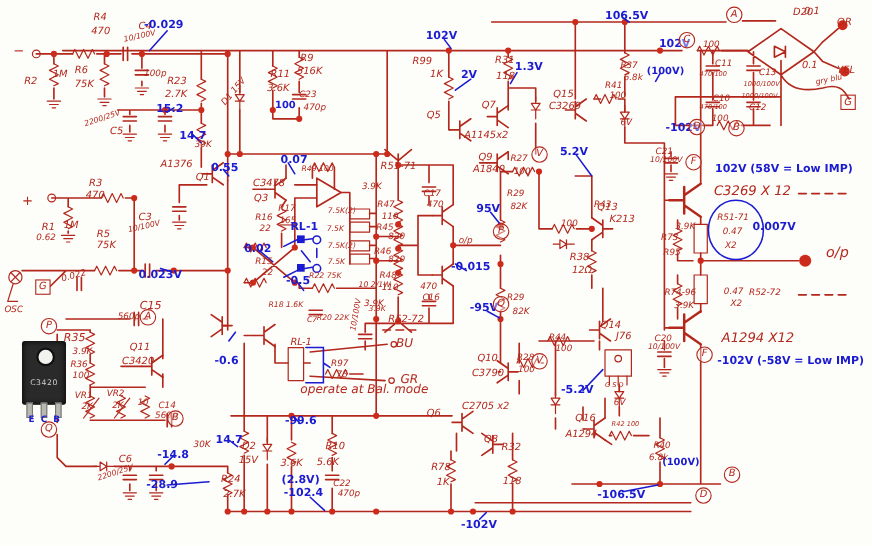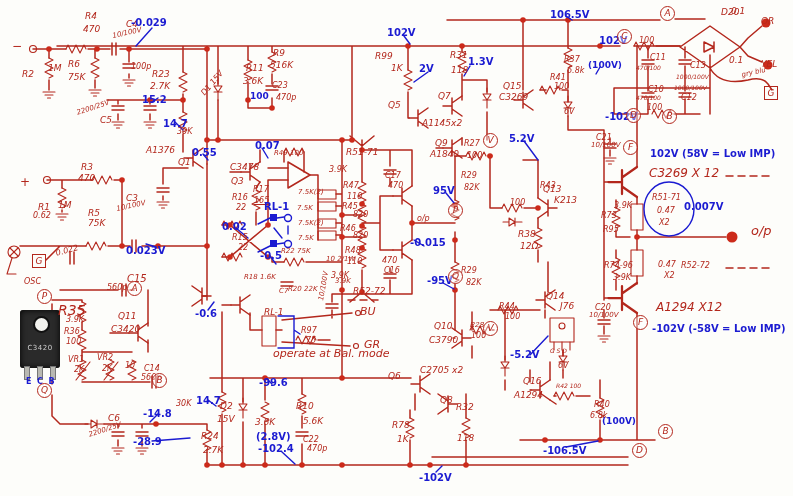--- a/index.html
+++ b/index.html
@@ -508,54 +508,54 @@
       <span class="lb r" style="left: 505px; top: 313px; font-size: 8px;">100</span>
       <span class="lb r" style="left: 523px; top: 377px;">Q16</span>
       <span class="lb r" style="left: 514px; top: 391px;">A1294</span>
       <span class="lb r" style="left: 556px; top: 383px; font-size: 6px;">R42 100</span>
       <span class="lb r" style="left: 594px; top: 401px; font-size: 8px;">R40</span>
       <span class="lb r" style="left: 590px; top: 412px; font-size: 8px;">6.8k</span>
       <span class="lb b" style="left: 602px; top: 417px; font-size: 9px;">(100V)</span>
       <span class="lb b" style="left: 543px; top: 446px;">-106.5V</span>
       <span class="lb r" style="left: 434px; top: 322px;">Q10</span>
       <span class="lb r" style="left: 429px; top: 336px;">C3790</span>
-      <span class="lb r" style="left: 470px; top: 321px; font-size: 8px; font-family: Liberation Mono, monospace;">R28</span>
+      <span class="lb r" style="left: 470px; top: 321px; font-size: 8px;">R28</span>
       <span class="lb r" style="left: 471px; top: 332px; font-size: 8px;">100</span>
       <span class="lb r" style="left: 388px; top: 372px;">Q6</span>
       <span class="lb r" style="left: 420px; top: 366px;">C2705 x2</span>
       <span class="lb r" style="left: 440px; top: 396px;">Q8</span>
       <span class="lb r" style="left: 392px; top: 421px;">R78</span>
       <span class="lb r" style="left: 397px; top: 435px;">1K</span>
       <span class="lb r" style="left: 456px; top: 403px;">R32</span>
       <span class="lb r" style="left: 457px; top: 434px;">118</span>
       <span class="lb b" style="left: 419px; top: 473px;">-102V</span>
       <span class="lb r" style="left: 360px; top: 306px; font-size: 11px;">BU</span>
       <span class="lb r" style="left: 364px; top: 339px; font-size: 11px;">GR</span>
       <span class="lb r" style="left: 273px; top: 348px; font-size: 11px;">operate at Bal. mode</span>
       <span class="lb r" style="left: 264px; top: 308px;">RL-1</span>
       <span class="lb r" style="left: 318px; top: 300px; font-size: 7px; transform: rotate(-80deg);">10/100V</span>
       <span class="lb r" style="left: 301px; top: 327px; font-size: 8px;">R97</span>
       <span class="lb r" style="left: 306px; top: 337px; font-size: 8px;">75</span>
-      <span class="lb b" style="left: 195px; top: 309px; text-align: right;">-0.6</span>
+      <span class="lb b" style="left: 195px; top: 324px; text-align: right;">-0.6</span>
       <span class="lb b" style="left: 259px; top: 378px;">-99.6</span>
       <span class="lb r" style="left: 81px; top: 163px;">R3</span>
       <span class="lb r" style="left: 78px; top: 174px;">470</span>
       <span class="lb r" style="left: 38px; top: 203px;">R1</span>
       <span class="lb r" style="left: 58px; top: 201px;">1M</span>
       <span class="lb r" style="left: 88px; top: 209px;">R5</span>
       <span class="lb r" style="left: 88px; top: 219px;">75K</span>
       <span class="lb r" style="left: 126px; top: 194px;">C3</span>
       <span class="lb r" style="left: 116px; top: 206px; font-size: 7px; transform: rotate(-12deg);">10/100V</span>
       <span class="lb b" style="left: 126px; top: 246px;">0.023V</span>
       <span class="lb r" style="left: 55px; top: 250px; font-size: 8px; transform: rotate(-15deg);">0.022</span>
       <span class="lb r" style="left: 13px; top: 212px; font-size: 8px; padding-left: 20px;">0.62</span>
-      <span class="lb r" style="left: 4px; top: 278px; font-size: 8px; margin-left: 20px;">OSC</span>
+      <span class="lb r" style="left: 4px; top: 278px; font-size: 8px;">OSC</span>
       <span class="lb r" style="left: 109px; top: 274px; font-size: 10px; margin-left: 18px;">C15</span>
       <span class="lb r" style="left: 107px; top: 284px; font-size: 8px;">560p</span>
-      <span class="lb r" style="left: 58px; top: 303px; font-size: 14px;">R35</span>
+      <span class="lb r" style="left: 58px; top: 303px; font-size: 10px;">R35</span>
       <span class="lb r" style="left: 66px; top: 316px; font-size: 8px;">3.9K</span>
       <span class="lb r" style="left: 64px; top: 328px; font-size: 8px;">R36</span>
       <span class="lb r" style="left: 66px; top: 338px; font-size: 8px;">100</span>
       <span class="lb r" style="left: 118px; top: 312px;">Q11</span>
       <span class="lb r" style="left: 111px; top: 325px;">C3420</span>
       <span class="lb r" style="left: 68px; top: 356px; font-size: 8px;">VR1</span>
       <span class="lb r" style="left: 74px; top: 366px; font-size: 8px;">2K</span>
       <span class="lb r" style="left: 97px; top: 354px; font-size: 8px;">VR2</span>
       <span class="lb r" style="left: 102px; top: 365px; font-size: 8px;">2K</span>
       <span class="lb r" style="left: 125px; top: 362px; font-size: 8px; text-align: right;">10</span>
@@ -569,21 +569,21 @@
       <span class="lb r" style="left: 201px; top: 432px;">R24</span>
       <span class="lb r" style="left: 203px; top: 446px;">2.7K</span>
       <span class="lb r" style="left: 176px; top: 400px; font-size: 8px;">30K</span>
       <span class="lb b" style="left: 196px; top: 396px;">14.7</span>
       <span class="lb r" style="left: 220px; top: 402px;">D2</span>
       <span class="lb r" style="left: 217px; top: 415px;">15V</span>
       <span class="lb r" style="left: 255px; top: 418px;">3.6K</span>
       <span class="lb b" style="left: 256px; top: 432px;">(2.8V)</span>
       <span class="lb b" style="left: 258px; top: 444px;">-102.4</span>
       <span class="lb r" style="left: 296px; top: 402px;">R10</span>
-      <span class="lb r" style="left: 303px; top: 417px;">5.6K</span>
+      <span class="lb r" style="left: 288px; top: 417px;">5.6K</span>
       <span class="lb r" style="left: 303px; top: 436px; font-size: 8px;">C22</span>
       <span class="lb r" style="left: 307px; top: 445px; font-size: 8px;">470p</span>
       <span class="lb r" style="left: 693px; top: 8px; padding-left: 28px;">D20</span>
       <span class="lb r" style="left: 731px; top: 7px;">0.1</span>
       <span class="lb r" style="left: 761px; top: 17px;">OR</span>
       <span class="lb b" style="left: 599px; top: 36px;">102V</span>
       <span class="lb r" style="left: 639px; top: 37px; font-size: 8px;">100</span>
       <span class="lb r" style="left: 650px; top: 54px; font-size: 8px;">C11</span>
       <span class="lb r" style="left: 636px; top: 65px; font-size: 6px;">470/100</span>
       <span class="lb r" style="left: 677px; top: 62px; font-size: 8px; margin-left: 13px;">C13</span>

